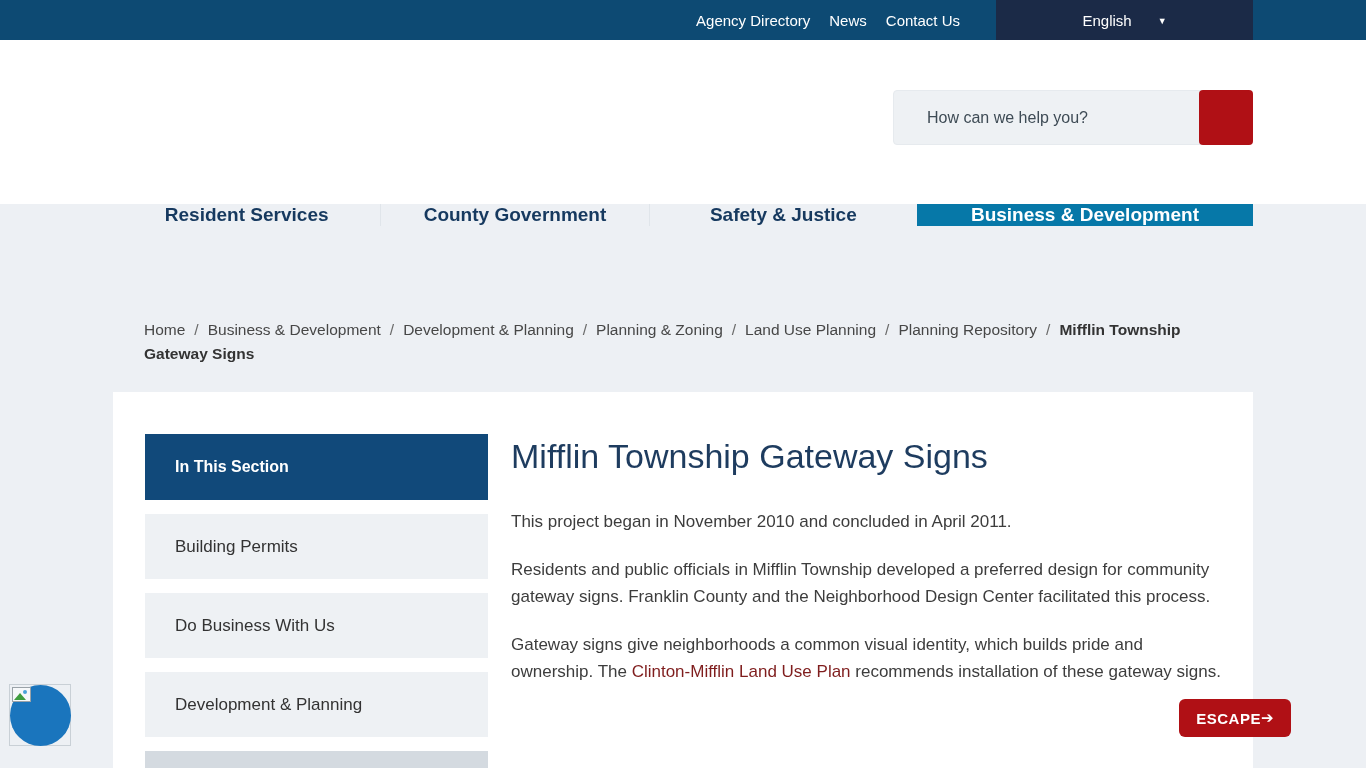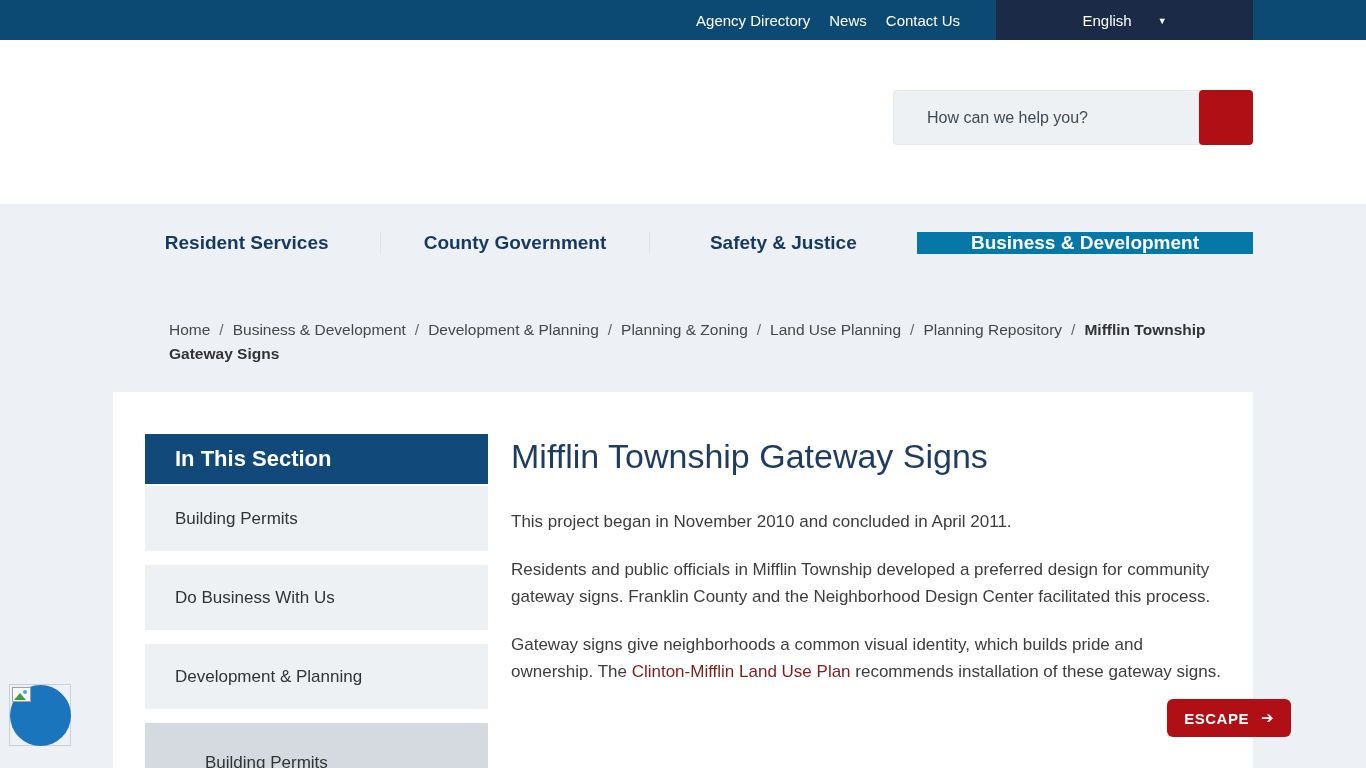--- a/index.html
+++ b/index.html
@@ -34,50 +34,50 @@
     border-radius: 4px 0 0 4px;
   }
   .search-input::placeholder { color: #3e4b55; opacity: 1; }
   .search-btn {
     width: 54px; height: 55px; background: #b01015; border: none; cursor: pointer;
     border-radius: 4px; margin-left: -2px;
   }
 
   
   .primary-nav { height: 50px; }
-  .nav-inner { display: flex; height: 50px; align-items: flex-end; }
+  .nav-inner { display: flex; height: 50px; align-items: flex-start; }
   .nav-item {
     flex: 1; display: flex; align-items: center; justify-content: center;
     font-size: 19px; font-weight: bold; color: #16395f; cursor: pointer;
     text-decoration: none;
   }
   .nav-item + .nav-item { border-left: 1px solid #e0e5ea; }
   .nav-item.active {
     flex: 0 0 336px; background: #0678a8; color: #ffffff; border-left: none;
   }
 
   
   .breadcrumb-wrap { margin-top: 64px; padding: 0 31px; }
-  .breadcrumb { font-size: 15.5px; line-height: 24px; color: #474747; margin-left: 25px; }
+  .breadcrumb { font-size: 15.5px; line-height: 24px; color: #474747; }
   .crumb { color: #474747; text-decoration: none; cursor: pointer; }
   .crumb-sep { color: #6a6a6a; margin: 0 9px; }
   .crumb-current { font-weight: bold; color: #333333; }
 
   
   .card {
     background: #ffffff; margin-top: 26px; padding: 42px 32px 80px;
     display: flex; gap: 23px; min-height: 420px;
   }
 
   
   .side-nav { width: 343px; flex: 0 0 343px; }
   .side-nav-header {
-    height: 50px; background: #11497a; color: #ffffff;
+    height: 66px; background: #11497a; color: #ffffff;
     display: flex; align-items: center; padding: 0 30px;
-    font-size: 22px; font-weight: bold; margin-bottom: 2px;
+    font-size: 16px; font-weight: bold; margin-bottom: 14px;
   }
   .side-item {
     height: 65px; background: #eef1f4; display: flex; align-items: center;
     padding: 0 30px; font-size: 17px; color: #333333; cursor: pointer;
     text-decoration: none; margin-bottom: 14px;
   }
   .side-item.sub { padding-left: 60px; height: 80px; }
   .side-item.active-sub { background: #d4dae0; }
 
   
@@ -91,21 +91,21 @@
     max-width: 710px;
   }
   .inline-link { color: #7f1d1d; text-decoration: none; cursor: pointer; }
 
   
   .escape-btn {
     position: fixed; right: 75px; bottom: 31px;
     background: #b01015; color: #ffffff; border: none; border-radius: 6px;
     font-family: "Liberation Sans", "DejaVu Sans", sans-serif;
     font-size: 15px; font-weight: bold; letter-spacing: 0.5px;
-    padding: 10px 17px; cursor: pointer; display: flex; align-items: center; gap: 12px;
+    padding: 10px 17px; cursor: pointer; display: flex; align-items: center; gap: 0;
   }
   .escape-arrow { font-size: 15px; font-weight: bold; }
 
   
   .a11y-widget {
     position: fixed; left: 9px; bottom: 22px; width: 62px; height: 62px;
     border: 1px solid #c9d0d6; background: transparent; cursor: pointer;
   }
   .a11y-circle {
     position: absolute; left: 0; top: 0; width: 61px; height: 61px;

